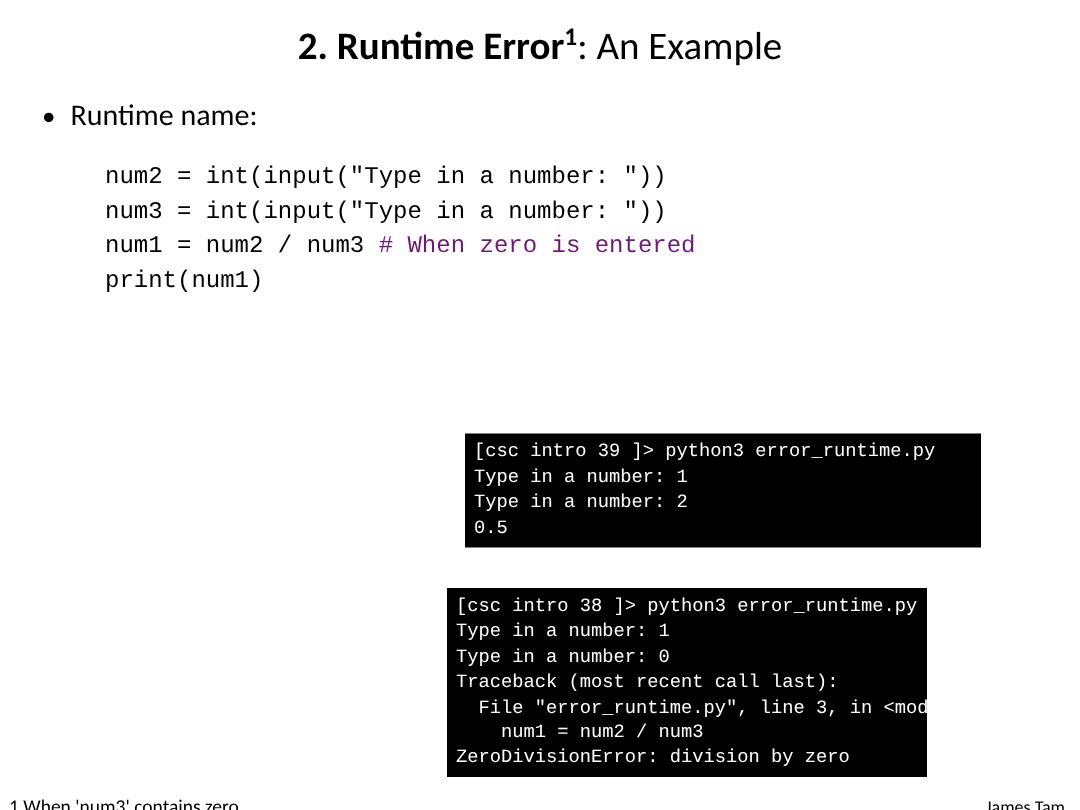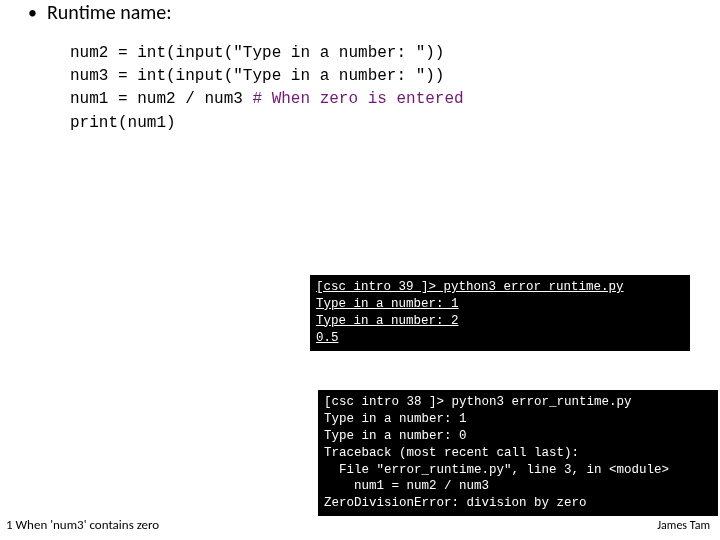--- a/index.html
+++ b/index.html
@@ -61,47 +61,50 @@
     font-size: 12.5px;
     line-height: 1.35;
     white-space: pre;
     padding: 4px 6px;
     box-sizing: border-box;
   }
   .term1 {
     position: absolute;
     left: 310px;
     top: 275px;
-    width: 380px;
-    text-decoration: underline;
+    width: 344px;
   }
   .term2 {
     position: absolute;
-    left: 318px;
+    left: 298px;
     top: 378px;
-    width: 400px;
-    margin-top: 12px;
+    width: 320px;
   }
   .footnote-left {
     position: absolute;
     left: 6px;
     bottom: 8px;
     font-size: 13px;
   }
   .footnote-right {
     position: absolute;
     right: 10px;
     bottom: 8px;
     font-size: 12px;
   }
 </style>
 </head>
 <body>
 <div class="slide">
 
+<div class="title">
+  <span class="lead-number">2.</span>
+  <span> </span>
+  <span class="bold">Runtime Error</span><span class="sup">1</span><span>: An Example</span>
+</div>
 
 <div class="bullet-row">
   <span class="bullet-dot">•</span>
   <span>Runtime name:</span>
   <span>&nbsp;</span>
 </div>
 
 <div class="code-block"><span>num2 = int(input("Type in a number: "))</span>
 <span>num3 = int(input("Type in a number: "))</span>
 <span>num1 = num2 / num3 </span><span class="comment"># When zero is entered</span>

